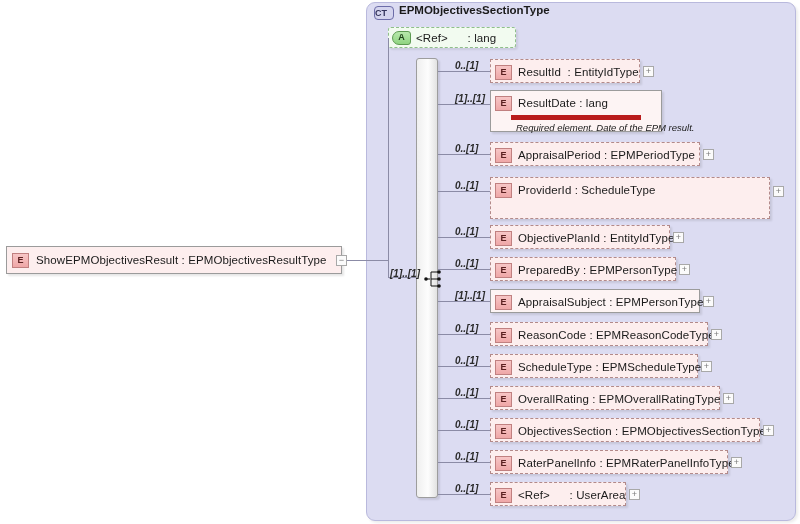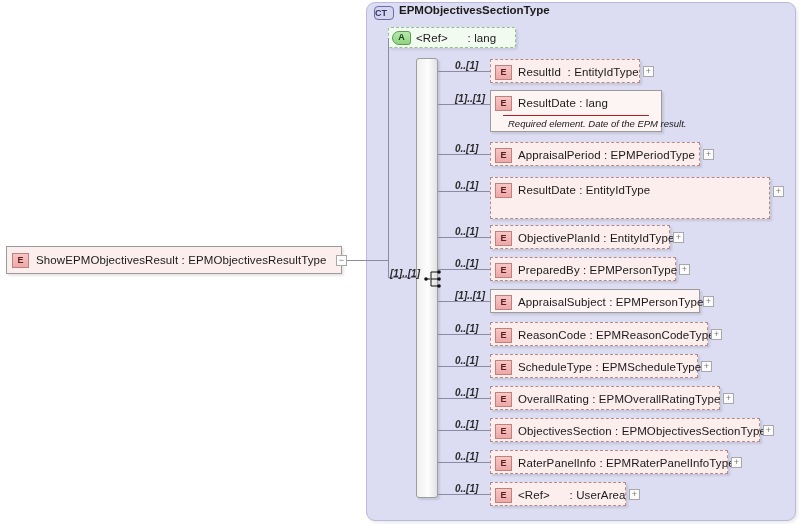--- a/index.html
+++ b/index.html
@@ -185,22 +185,22 @@
     height: 24px;
     padding-left: 4px;
     gap: 6px;
   }
   .child-anno {
     font-size: 9.5px;
     font-style: italic;
     color: #1a1a1a;
     white-space: pre;
     padding: 2px 5px 7px 5px;
-    border-top: 1px solid #b91c1c;
-    margin: 0 12px;
+    border-top: 5px solid #b91c1c;
+    margin: 0 20px;
   }
   .card-label {
     position: absolute;
     font-size: 10px;
     font-style: italic;
     font-weight: bold;
     color: #2b2b2b;
     white-space: pre;
     z-index: 5;
   }
@@ -276,21 +276,21 @@
           <span class="e-icon">E</span>
           <span class="elabel">AppraisalPeriod : EPMPeriodType</span>
         </div>
       </div>
       <div class="expander" style="left: 703px; top: 149px;">+</div>
       <div class="hline abs" style="left: 438px; top: 191px; width: 52px;"></div>
       <div class="card-label" style="left: 455px; top: 180px;">0..[1]</div>
       <div class="child-box optional" style="left: 490px; top: 177px; width: 280px; height: 42px; position: absolute;">
         <div class="child-head">
           <span class="e-icon">E</span>
-          <span class="elabel">ResultDate : EntityIdType</span>
+          <span class="elabel">ProviderId : ScheduleType</span>
         </div>
       </div>
       <div class="expander" style="left: 773px; top: 186px;">+</div>
       <div class="hline abs" style="left: 438px; top: 237px; width: 52px;"></div>
       <div class="card-label" style="left: 455px; top: 226px;">0..[1]</div>
       <div class="child-box optional" style="left: 490px; top: 225px; width: 180px; height: 24px; position: absolute;">
         <div class="child-head">
           <span class="e-icon">E</span>
           <span class="elabel">ObjectivePlanId : EntityIdType</span>
         </div>

